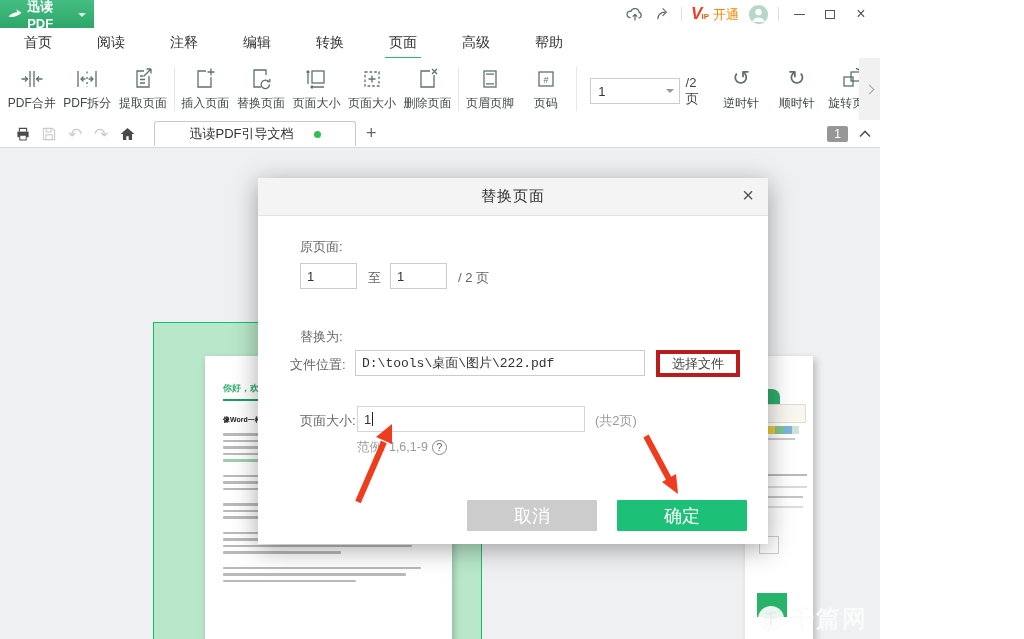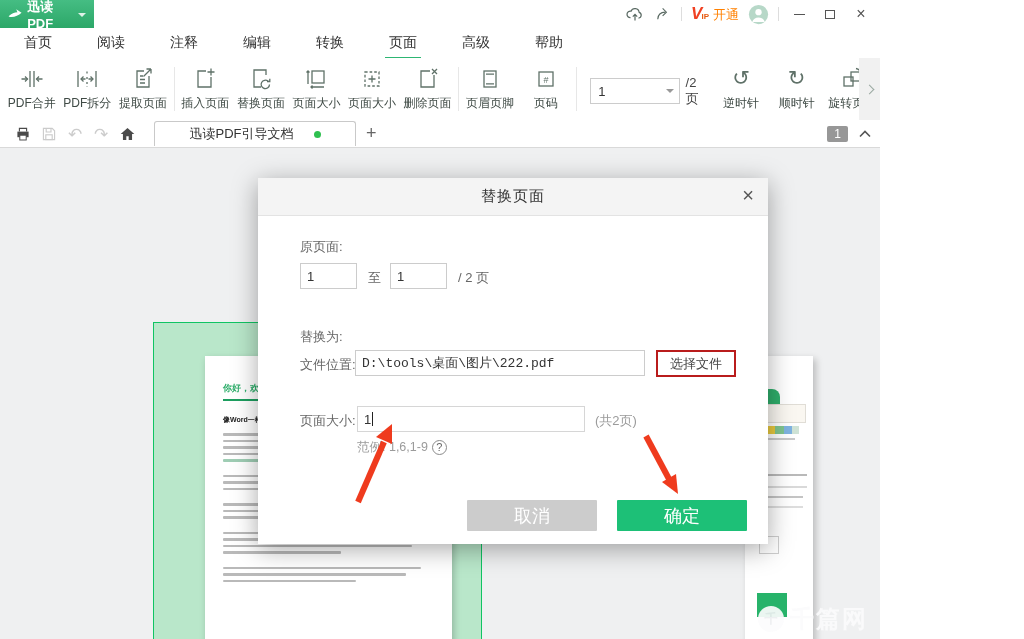--- a/index.html
+++ b/index.html
@@ -76,21 +76,21 @@
   .dlg-header { position:relative; height:38px; background:#f4f4f4; border-bottom:1px solid #e3e3e3; display:flex; align-items:center; justify-content:center; }
   .dlg-title { font-size:15px; color:#333; letter-spacing:1px; }
   .dlg-close { position:absolute; right:14px; top:7px; font-size:20px; color:#555; cursor:pointer; line-height:1; }
   .dlg-body { position:relative; height:328px; }
   .dlg-label { position:absolute; font-size:13px; color:#666; }
   .dlg-input { position:absolute; height:26px; border:1px solid #ccc; font-size:13px; color:#333; padding:0 6px; outline:none; background:#fff; }
   .fake-input { position:absolute; height:26px; border:1px solid #d6d6d6; background:#fff; display:flex; align-items:center; padding:0 6px; font-size:13px; color:#333; }
   .caret-bar { width:1px; height:14px; background:#222; margin-left:1px; }
   .dlg-text { position:absolute; font-size:13px; color:#666; }
   .dlg-muted { position:absolute; font-size:12.5px; color:#9b9b9b; }
-  .choose-btn { position:absolute; height:27px; border:2px solid #b91c1c; background:#fff; font-size:13px; color:#444; cursor:pointer; padding:0 12px; }
+  .choose-btn { position:absolute; height:27px; border:4px solid #b91c1c; background:#fff; font-size:13px; color:#444; cursor:pointer; padding:0 12px; }
   .help-circle { display:inline-flex; width:15px; height:15px; border:1px solid #8a8a8a; border-radius:50%; font-size:11px; color:#666; align-items:center; justify-content:center; margin-left:4px; cursor:pointer; }
   .dlg-btn { position:absolute; width:130px; height:31px; border:none; font-size:18px; color:#fff; cursor:pointer; border-radius:1px; }
   .btn-cancel { background:#cccccc; }
   .btn-confirm { background:#1dc077; }
 
   .arrows { position:absolute; left:0; top:0; width:1024px; height:491px; z-index:20; pointer-events:none; }
 </style>
 </head>
 <body>
 
@@ -354,21 +354,21 @@
         <span class="dlg-close">×</span>
       </div>
       <div class="dlg-body">
         <span class="dlg-label" style="left:42px; top:22px;">原页面:</span>
         <input class="dlg-input" style="left: 42px; top: 47px; width: 57px;" value="1">
         <span class="dlg-text" style="left:110px; top:53px;">至</span>
         <input class="dlg-input" style="left: 132px; top: 47px; width: 57px;" value="1">
         <span class="dlg-text" style="left:200px; top:53px;">/ 2 页</span>
 
         <span class="dlg-label" style="left:42px; top:112px;">替换为:</span>
-        <span class="dlg-label" style="left:42px; top:140px;text-align:right;">文件位置:</span>
+        <span class="dlg-label" style="left:32px; top:140px;text-align:right;">文件位置:</span>
         <input class="dlg-input" style="left: 97px; top: 134px; width: 290px; font-family: Liberation Mono, monospace;" value="D:\tools\桌面\图片\222.pdf">
         <button class="choose-btn" style="left:398px; top:134px;">选择文件</button>
 
         <span class="dlg-label" style="left:42px; top:196px;">页面大小:</span>
         <div class="fake-input" style="left:99px; top:190px; width:228px;">
           <span>1</span>
           <span class="caret-bar"></span>
         </div>
         <span class="dlg-muted" style="left:337px; top:196px; font-size:13px;">(共2页)</span>
         <span class="dlg-muted" style="left:99px; top:223px;">

